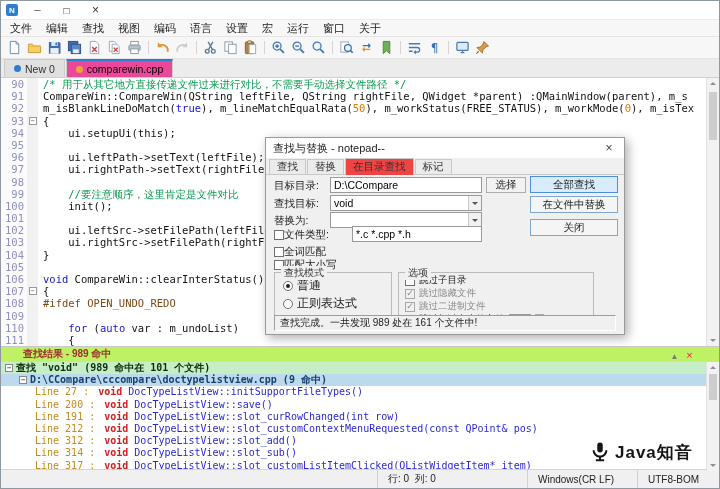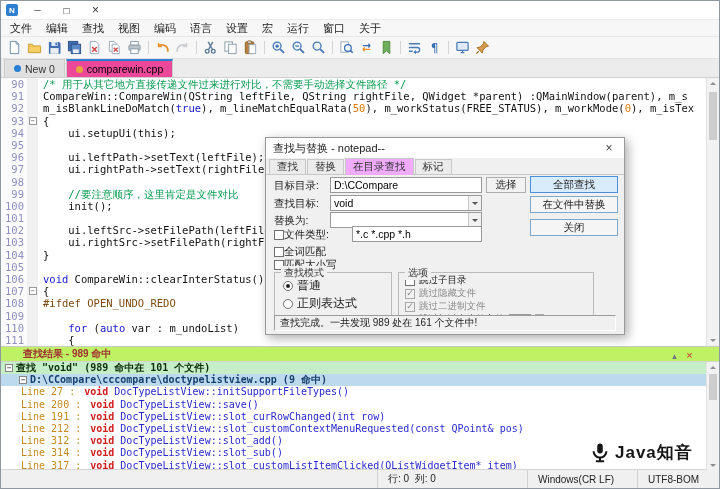--- a/index.html
+++ b/index.html
@@ -57,21 +57,21 @@
   .res-header{height:15px;background:#bef264;display:flex;align-items:flex-end;padding:0 22px;border-bottom:1px solid #d4d4d4}
   .res-title{font-size:10px;color:var(--results-title,#a03030);font-weight:bold;flex:1}
   .res-hbtn{width:15px;text-align:center;font-size:8px;color:#777}
   [data-name="panel-chevron-up-icon"]::before{content:"▲"}
   .res-hbtn.close{color:#c33;font-size:11px}
   [data-name="panel-close-icon"]::before{content:"×"}
   .res-body{height:110px;overflow:hidden;font-family:"DejaVu Sans Mono","Liberation Mono",monospace;font-size:10px}
   .res-row{height:12.2px;line-height:12.2px;white-space:pre;display:flex;align-items:center;gap:3px}
   .res-row.sum{background:var(--summary-bg,#c6eec6);font-weight:bold;padding-left:4px;color:#0b2d0b}
   .res-row.file{background:var(--file-bg,#bcd9ee);color:#16406e;font-weight:bold;padding-left:18px}
-  .res-row.match{padding-left:20px}
+  .res-row.match{padding-left:34px}
   .res-line{color:var(--match-line,#c28a1e)}
   .res-text{color:var(--match-text,#2a2ad0)}
   .hit{color:var(--hit,#d02020);font-weight:bold}
   .tree-box{width:8px;height:8px;border:1px solid #888;background:#fff;font-size:7px;line-height:6px;text-align:center;color:#444;flex:none}
 
   
   .statusbar{position:absolute;left:0;right:0;bottom:0;height:19px;background:#f0f0f0;border-top:1px solid #d5d5d5;
     display:flex;align-items:center;font-size:10px;color:#222}
   .sb-spacer{flex:1}
   .sb-seg{border-left:1px solid #d0d0d0;height:100%;display:flex;align-items:center;padding:0 10px;white-space:pre}
@@ -79,21 +79,21 @@
 
   
   .dialog{position:absolute;left:264px;top:136px;width:360px;height:198px;background:#f0f0f0;border:1px solid #999;
     box-shadow:3px 3px 10px rgba(0,0,0,.32);z-index:10}
   .dlg-title{height:20px;background:#fff;display:flex;align-items:center;padding-left:7px;font-size:11px;color:#222}
   .dlg-close{margin-left:auto;width:30px;height:20px;display:flex;align-items:center;justify-content:center;font-size:12px;color:#444}
   [data-name="dialog-close-icon"]::before{content:"×"}
   .dlg-tabs{height:17px;display:flex;align-items:flex-end;padding:0 3px;border-bottom:1px solid #c8c8c8}
   .dlg-tab{height:15px;padding:0 7px;font-size:10.5px;background:#ebebeb;border:1px solid #c8c8c8;border-bottom:none;margin-right:1px;color:#333;
     display:flex;align-items:center}
-  .dlg-tab.active{background:#f0abfc;height:17px;margin-bottom:-1px}
+  .dlg-tab.active{background:#ef4444;height:17px;margin-bottom:-1px}
   .dlg-body{position:relative;height:161px;font-size:10.5px}
   .fld-label{position:absolute;left:8px;color:#1c1c1c}
   .txt{position:absolute;height:16px;border:1px solid #9a9a9a;background:#fff;font-size:10.5px;padding:0 3px;
     font-family:"Liberation Sans","DejaVu Sans",sans-serif}
   .combo{position:absolute;height:16px}
   .combo .txt{position:absolute;left:0;top:0;width:100%;height:100%}
   .combo-arrow{position:absolute;right:1px;top:1px;bottom:1px;width:13px;background:#f1f1f1;border-left:1px solid #c8c8c8;
     display:flex;align-items:center;justify-content:center}
   .combo-arrow::after{content:"";border:3px solid transparent;border-top-color:#555;margin-top:3px}
   .sbtn{position:absolute;height:16px;border:1px solid #adadad;background:#f2f2f2;font-size:10.5px;
@@ -115,21 +115,21 @@
   .radio.sel::before{content:"";position:absolute;left:2px;top:2px;width:4px;height:4px;border-radius:50%;background:#222}
   .size-input{width:22px;height:12px;font-size:9px;border:1px solid #999;padding:0 1px;background:#fff}
   .spinner{width:9px;height:12px;border:1px solid #aaa;background:#eee;display:inline-flex;flex-direction:column;align-items:center;justify-content:center;gap:1px}
   .spinner i{display:block;width:0;height:0;border:2.5px solid transparent}
   .spinner .sp-up{border-bottom-color:#666;border-top-width:0}
   .spinner .sp-dn{border-top-color:#666;border-bottom-width:0}
   .dlg-status{position:absolute;left:8px;right:8px;bottom:5px;height:16px;border:1px solid;border-color:#9d9d9d #fff #fff #9d9d9d;
     display:flex;align-items:center;padding-left:5px;font-size:10px;color:#222;background:#f0f0f0}
 
   
-  .watermark{position:absolute;left:588px;top:440px;display:flex;align-items:center;gap:4px;z-index:20}
+  .watermark{position:absolute;left:588px;top:440px;display:flex;gap:4px;z-index:20}
   .watermark .wm-text{font-size:17px;font-weight:bold;color:#161616;letter-spacing:1px}
 </style>
 </head>
 <body>
 
 <div class="screen" data-name="app-window">
 
   <div class="titlebar" data-name="title-bar">
     <span class="app-icon" data-name="app-logo-icon">N</span>
     <span class="win-controls" data-name="window-controls">

